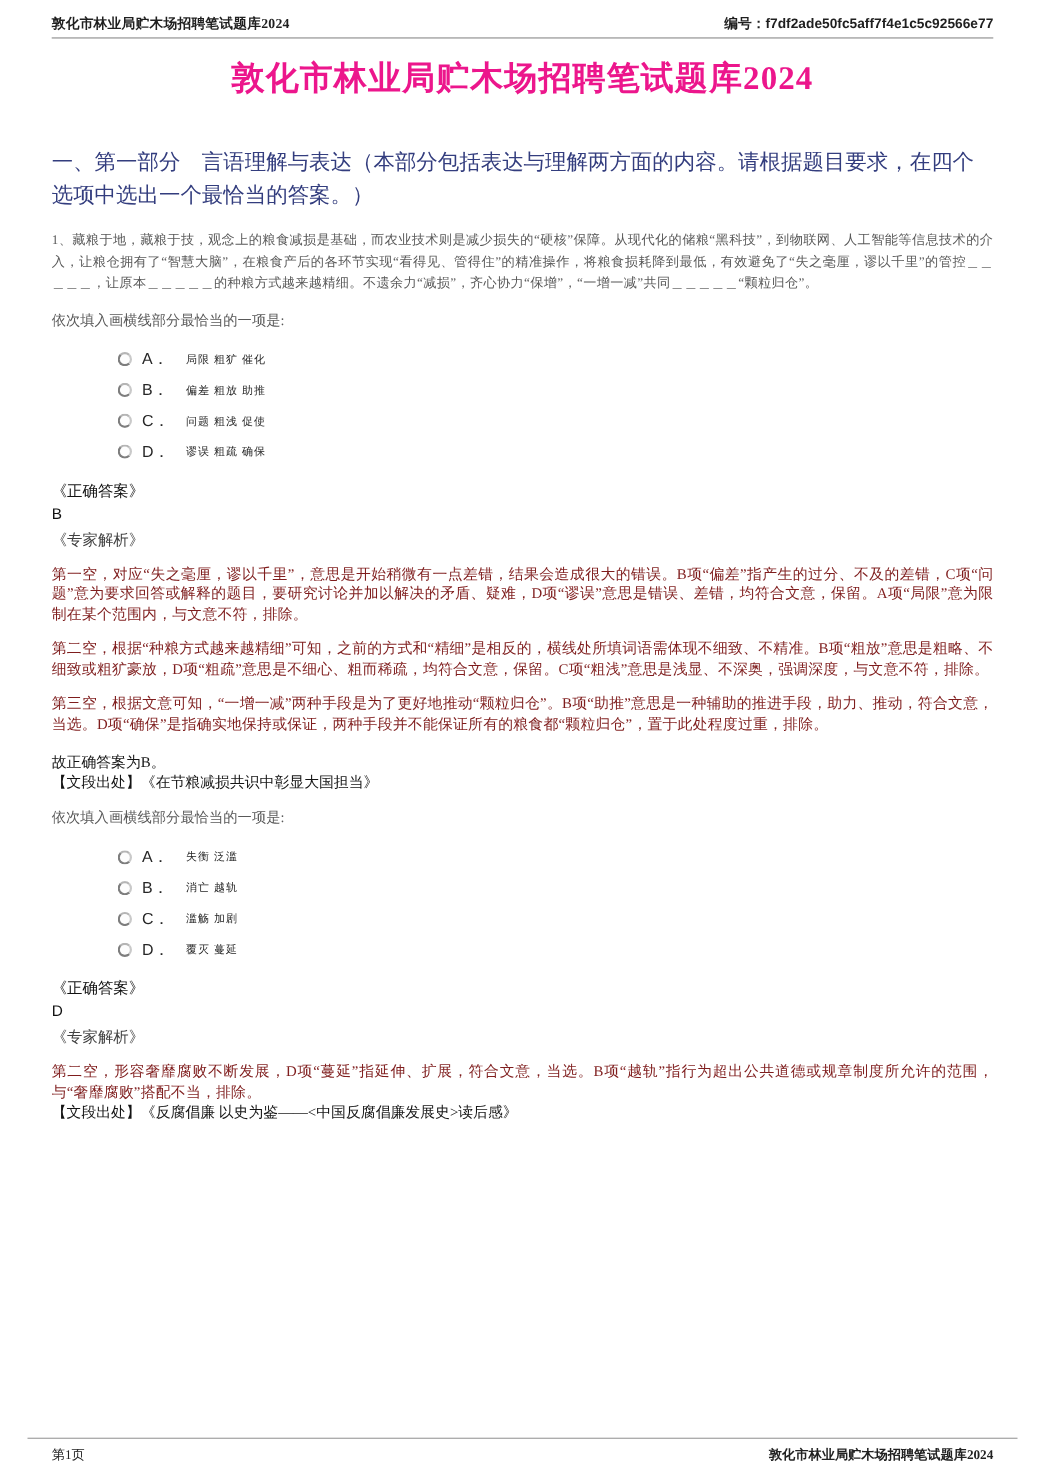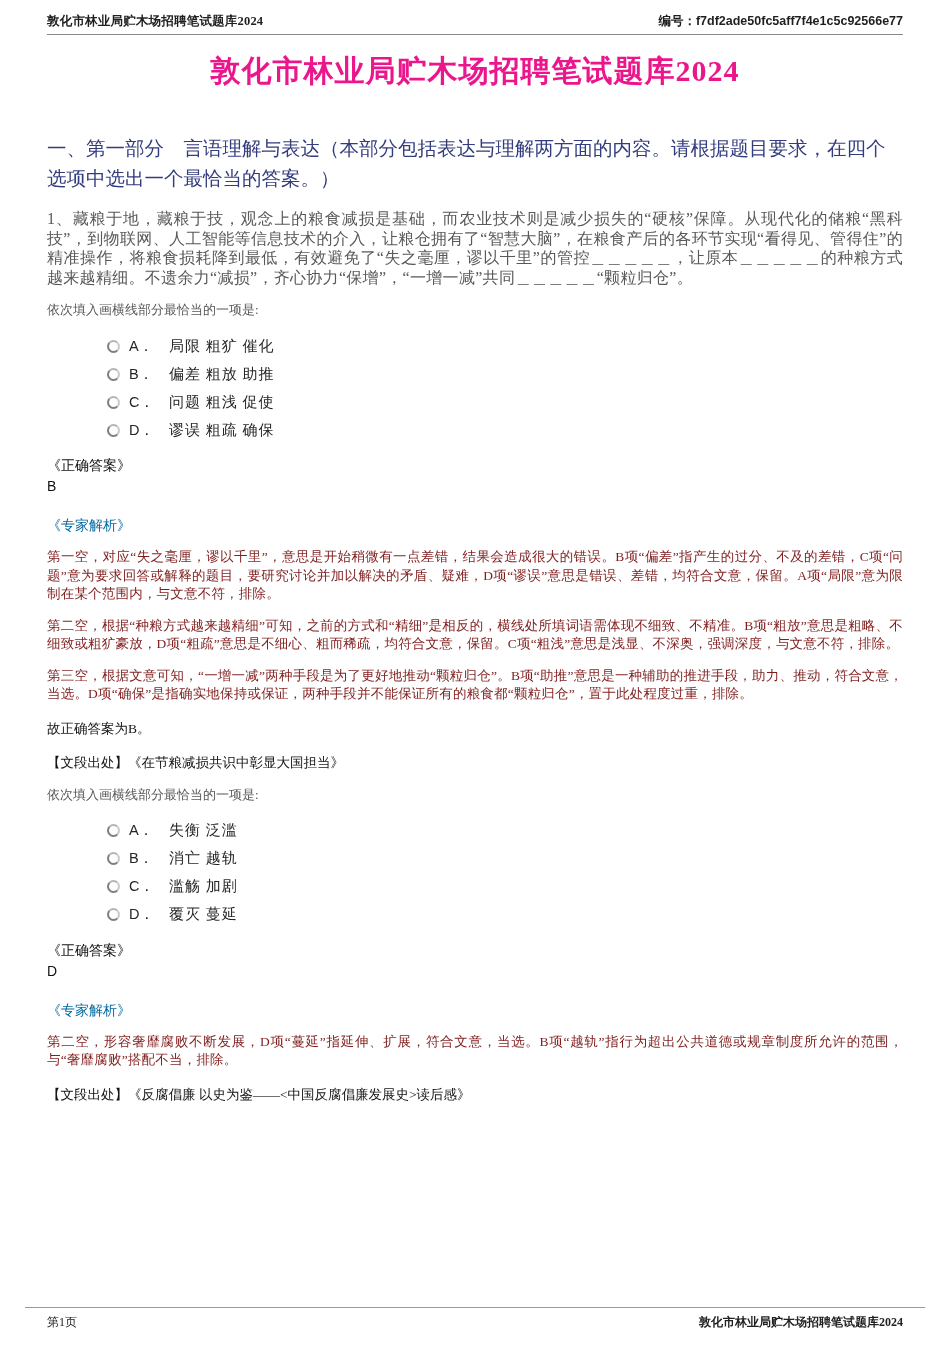--- a/index.html
+++ b/index.html
@@ -27,48 +27,48 @@
   }
 
   
   .section-heading {
     margin-top:42px; color:#333d7e;
     font-size:19.5px; line-height:30px; font-weight:500;
   }
 
   
   .stem {
-    margin-top:15px; color:#595959; font-size:16px; line-height:19.5px;
+    margin-top:15px; color:#595959; font-size:12px; line-height:19.5px;
     text-align:justify; letter-spacing:0.3px;
   }
   .prompt { margin-top:14px; color:#595959; font-size:13px; }
 
   .options { margin-top:13px; padding-left:60px; }
   .opt-row { display:flex; align-items:center; height:28px; cursor:default; }
   .radio {
     width:13px; height:13px; border-radius:50%;
     border:2px solid #7d7d7d; border-right-color:#c9c9c9; border-top-color:#b5b5b5;
     background:#fdfdfd; margin-right:9px; flex:0 0 auto;
   }
   .opt-letter {
     font-family:"Liberation Sans","DejaVu Sans",sans-serif;
     font-size:14.5px; color:#262626; margin-right:14px; min-width:26px;
   }
-  .opt-text { font-size:15px; color:#262626; letter-spacing:1px; }
+  .opt-text { font-size:10px; color:#262626; letter-spacing:1px; }
 
   .ans-heading { margin-top:13px; font-size:14px; color:#111; }
   .ans-letter  { margin-top:3px; font-size:14px; font-family:"Liberation Sans","DejaVu Sans",sans-serif; color:#111; }
-  .exp-heading { margin-top:23px; font-size:14px; color:#0369a1; }
+  .exp-heading { margin-top:7px; font-size:14px; color:#404040; }
 
   .para {
     margin-top:13px; font-size:13.5px; line-height:18.5px; color:#7f1d1d;
     text-align:justify; letter-spacing:0.2px;
   }
   .conclusion { margin-top:16px; font-size:13.5px; color:#141414; }
-  .source     { margin-top:16px; font-size:13.5px; color:#141414;font-family:Liberation Serif, serif; }
+  .source     { margin-top:0; font-size:13.5px; color:#141414;font-family:Liberation Serif, serif; }
 
   
   .ftr {
     position:absolute; left:25px; right:25px; bottom:14px;
     border-top:1px solid #999; padding:6px 22px 0 22px;
     display:flex; justify-content:space-between;
     font-size:12px; color:#222;gap:43px;
   }
   .ftr-right { font-weight:bold; }
 </style>

